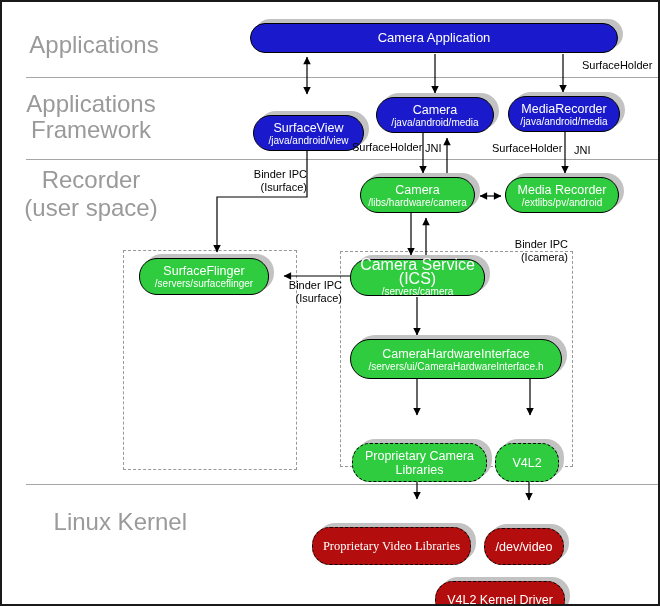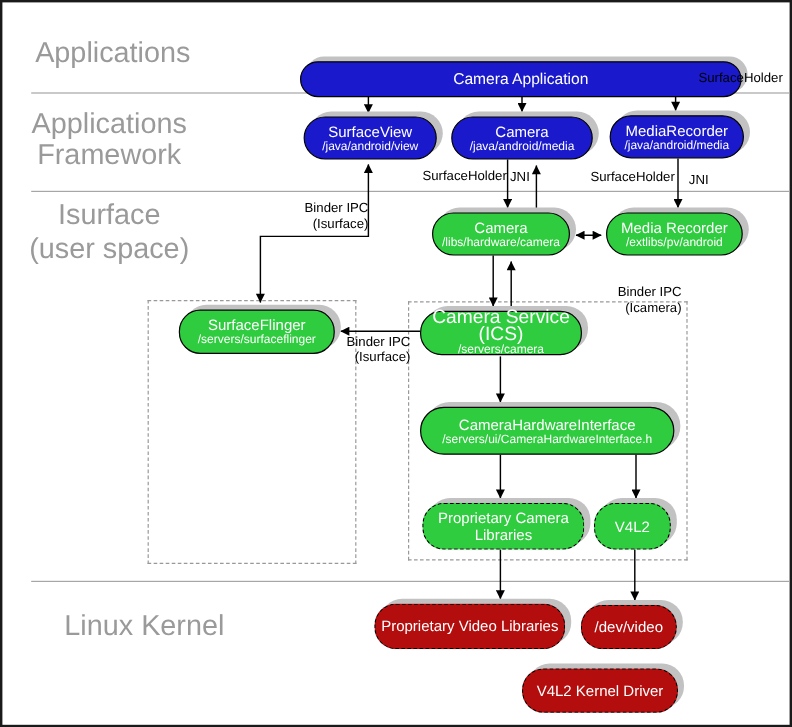--- a/index.html
+++ b/index.html
@@ -17,40 +17,40 @@
   .connectors{position:absolute;left:0;top:0;}
   .node{
     position:absolute;box-sizing:border-box;border:1.5px solid #000;border-radius:18px;
     display:flex;flex-direction:column;align-items:center;justify-content:center;
     color:#fff;text-align:center;box-shadow:5px -4px 0 var(--shadow,#c2c2c2);
     padding:1px 4px;
   }
   .node.blue{background:var(--blue,#1a1acc);}
   .node.green{background:var(--green,#2ecc3e);}
   .node.red{background:var(--red,#b30d0d);}
-  .node.dashedb{border-style:dashed;}
-  .node.app{border-radius:15px;margin-top:28px;}
+  .node.dashedb{border-style:dashed;margin-top:24px;}
+  .node.app{border-radius:15px;}
   .nt{font-size:12.5px;line-height:14px;}
   .node.app .nt{font-size:13px;}
   .ns{font-size:10px;line-height:11px;}
   .elabel{position:absolute;font-size:11px;line-height:12.5px;color:#000;white-space:nowrap;}
   .elabel.twol{text-align:right;white-space:normal;}
 </style>
 </head>
 <body>
 
 <div class="frame">
 
   <div class="layer" style="left:22px;top:30px;width:140px;">Applications</div>
   <div class="layer" style="left:14px;top:89px;width:150px;">
     <div>Applications</div>
     <div>Framework</div>
   </div>
   <div class="layer" style="left:14px;top:164px;width:150px;line-height:28px;">
-    <div>Isurface</div>
+    <div>Recorder</div>
     <div>(user space)</div>
   </div>
   <div class="layer leftalign" style="left:25px;top:507px;width:160px;">Linux Kernel</div>
 
   <div class="divider" style="top:75px;"></div>
   <div class="divider" style="top:157px;"></div>
   <div class="divider" style="top:482px;"></div>
 
   <div class="dgroup" style="left:121px;top:248px;width:172px;height:218px;"></div>
   <div class="dgroup" style="left:338px;top:249px;width:231px;height:214px;"></div>
@@ -78,21 +78,21 @@
       <path d="M528,377 L528,413" marker-end="url(#arw)"></path>
       <path d="M415,456 L415,497" marker-end="url(#arw)"></path>
       <path d="M527,456 L527,498" marker-end="url(#arw)"></path>
     </g>
   </svg>
 
   <div class="node blue app" style="left:248px;top:21px;width:368px;height:30px;">
     <div class="nt">Camera Application</div>
   </div>
 
-  <div class="node blue" style="left:251px;top:95px;width:111px;height:36px;">
+  <div class="node blue" style="left:251px;top:113px;width:111px;height:36px;">
     <div class="nt">SurfaceView</div>
     <div class="ns">/java/android/view</div>
   </div>
 
   <div class="node blue" style="left:374px;top:95px;width:118px;height:36px;">
     <div class="nt">Camera</div>
     <div class="ns">/java/android/media</div>
   </div>
 
   <div class="node blue" style="left:506px;top:94px;width:112px;height:36px;">
@@ -103,21 +103,21 @@
   <div class="node green" style="left:358px;top:175px;width:115px;height:36px;">
     <div class="nt">Camera</div>
     <div class="ns">/libs/hardware/camera</div>
   </div>
 
   <div class="node green" style="left:503px;top:175px;width:114px;height:36px;">
     <div class="nt">Media Recorder</div>
     <div class="ns">/extlibs/pv/android</div>
   </div>
 
-  <div class="node green" style="left:147px;top:256px;width:130px;height:37px;">
+  <div class="node green" style="left:137px;top:256px;width:130px;height:37px;">
     <div class="nt">SurfaceFlinger</div>
     <div class="ns">/servers/surfaceflinger</div>
   </div>
 
   <div class="node green" style="left:348px;top:257px;width:135px;height:37px;">
     <div class="nt" style="font-size:16px;">Camera Service (ICS)</div>
     <div class="ns">/servers/camera</div>
   </div>
 
   <div class="node green" style="left:348px;top:337px;width:212px;height:40px;border-radius:20px;">
@@ -126,21 +126,21 @@
   </div>
 
   <div class="node green dashedb" style="left:350px;top:417px;width:135px;height:39px;">
     <div class="nt">Proprietary Camera Libraries</div>
   </div>
 
   <div class="node green dashedb" style="left:493px;top:417px;width:64px;height:39px;">
     <div class="nt">V4L2</div>
   </div>
 
-  <div class="node red dashedb" style="left:310px;top:501px;width:159px;height:38px;">
+  <div class="node red dashedb" style="left:310px;top:501px;width:159px;height:38px;font-family:Liberation Serif, serif;">
     <div class="nt">Proprietary Video Libraries</div>
   </div>
 
   <div class="node red dashedb" style="left:482px;top:502px;width:80px;height:37px;">
     <div class="nt">/dev/video</div>
   </div>
 
   <div class="node red dashedb" style="left:433px;top:555px;width:130px;height:37px;">
     <div class="nt">V4L2 Kernel Driver</div>
   </div>

